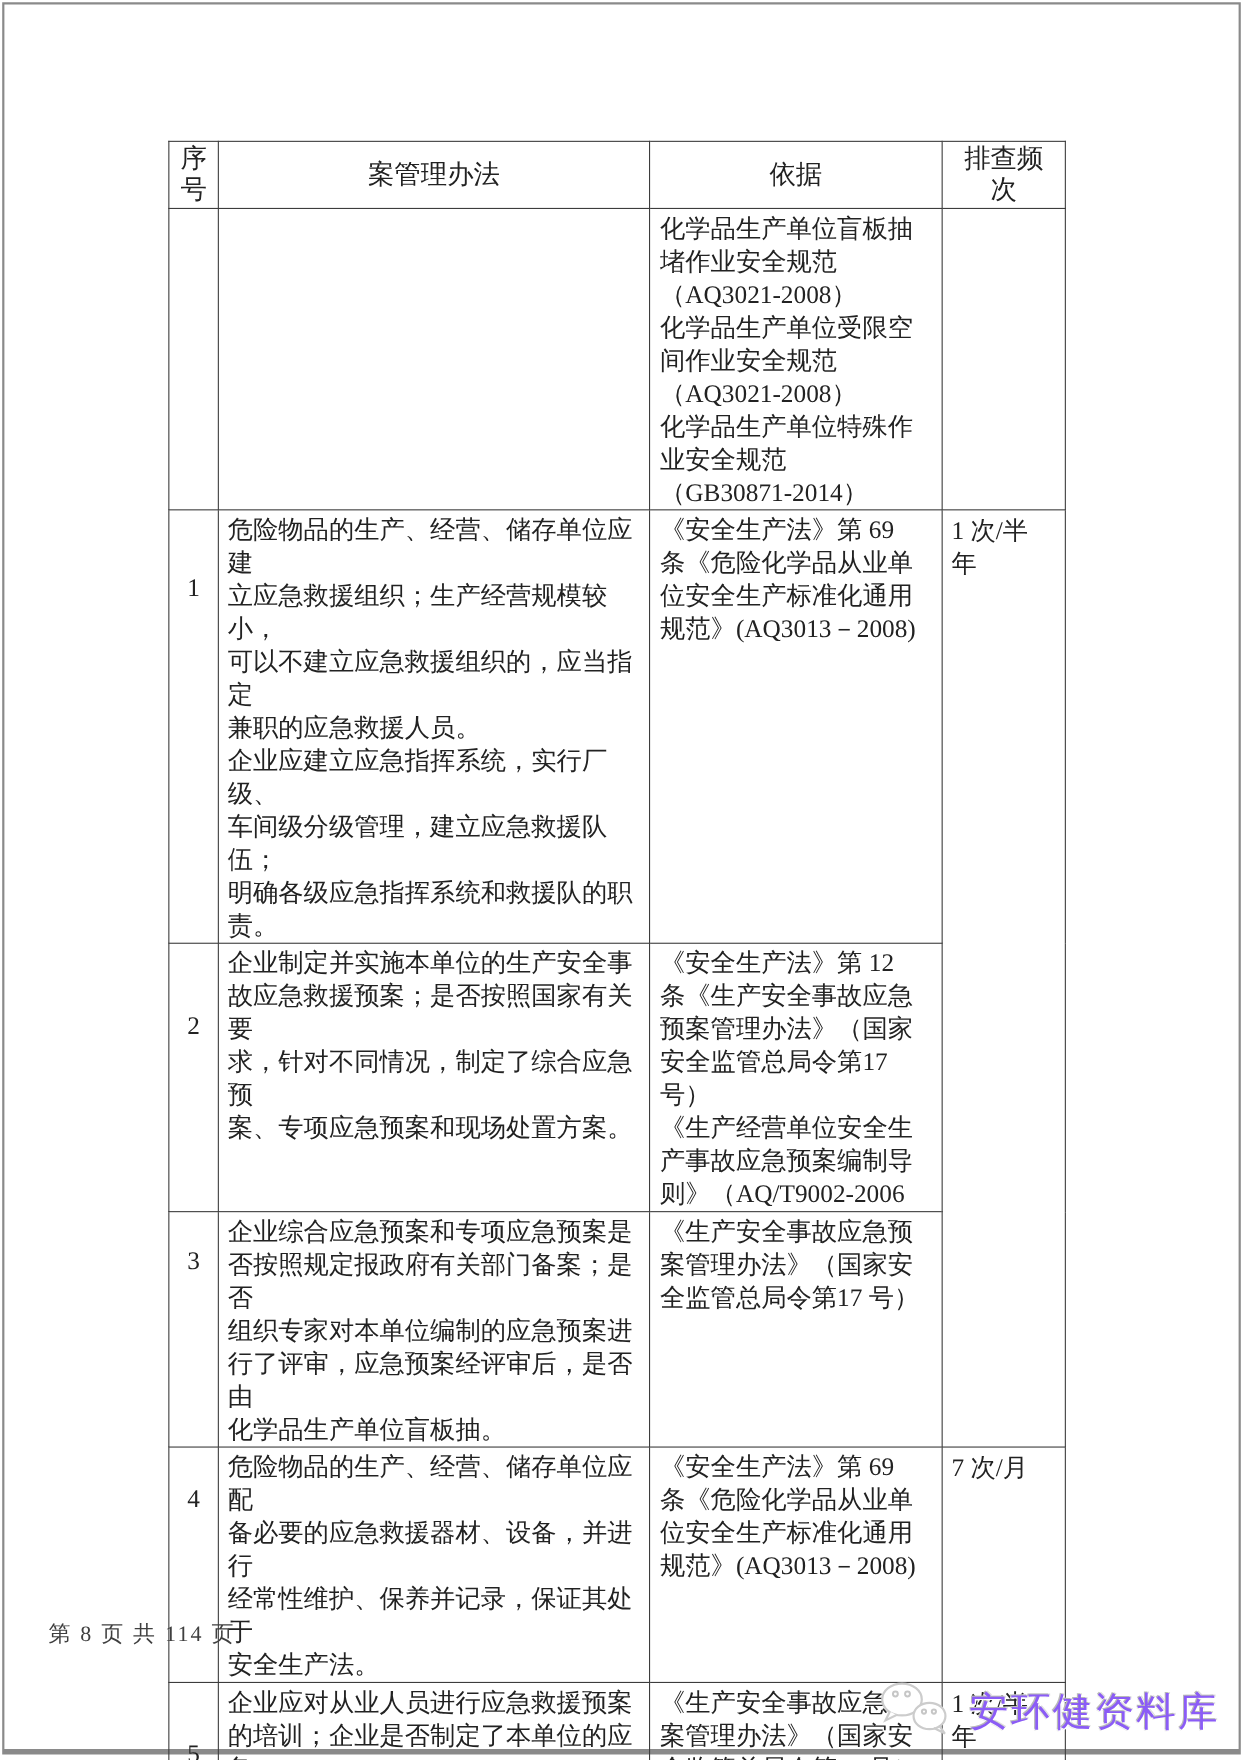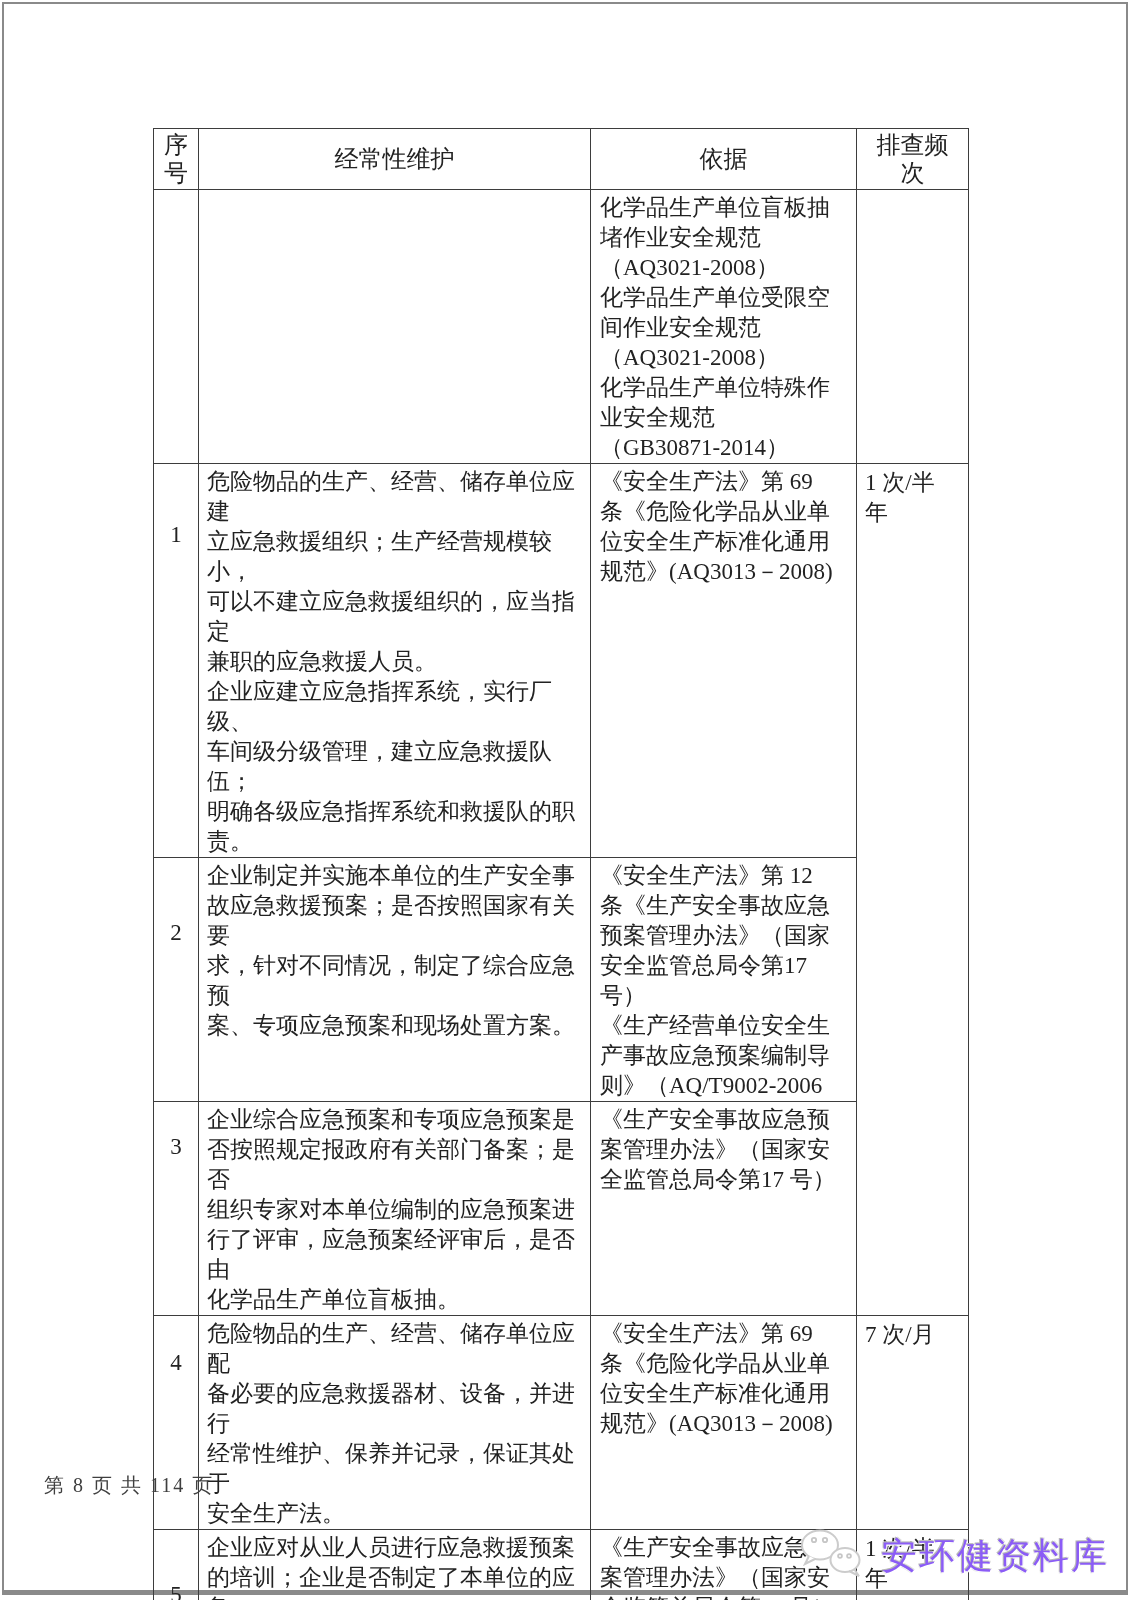--- a/index.html
+++ b/index.html
@@ -84,21 +84,21 @@
     <colgroup>
       <col class="c-no">
         <col class="c-cont">
         <col class="c-basis">
         <col class="c-freq">
     </colgroup>
     <tbody>
         <tr class="hdr">
       <th>序
 号</th>
-      <th>经常性维护</th>
+      <th>案管理办法</th>
       <th>依据</th>
       <th>排查频
 次</th>
     </tr>
 
     <tr class="r0">
       <td class="no-cell"></td>
       <td class="cont-cell"></td>
       <td class="basis-cell">化学品生产单位盲板抽
 堵作业安全规范

